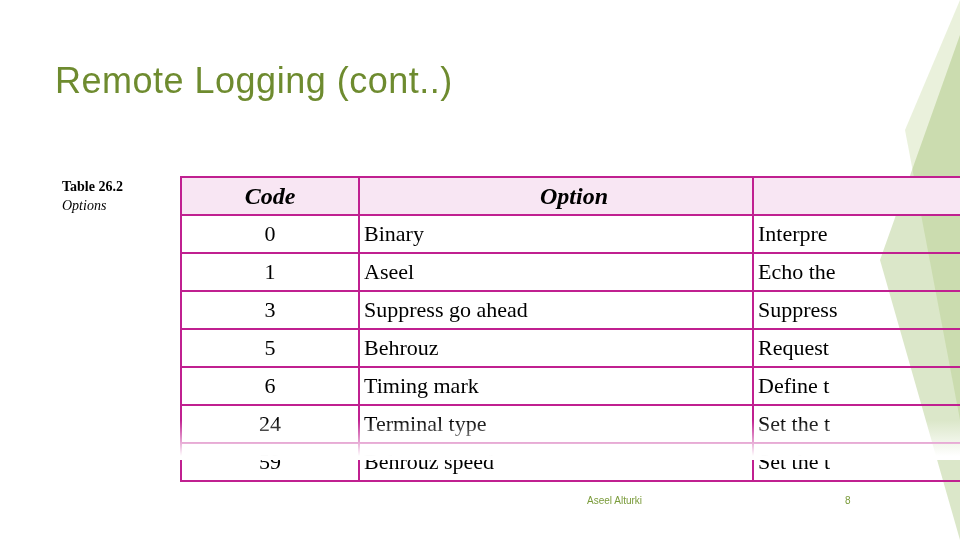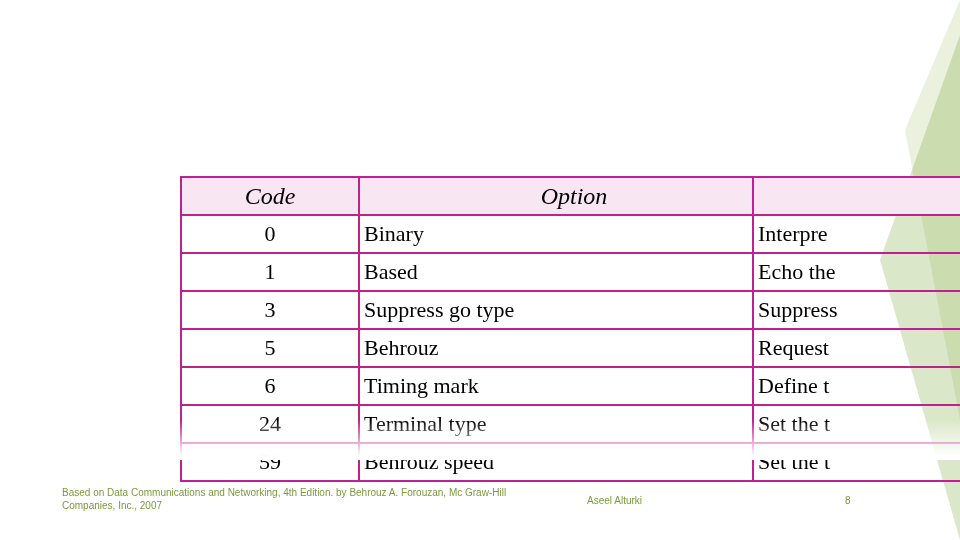--- a/index.html
+++ b/index.html
@@ -65,21 +65,21 @@
     font-size: 22px;
   }
   .opt-table th, .opt-table td {
     border: 2px solid #c02090;
     padding: 3px 8px;
     height: 30px;
   }
   .opt-table th {
     background: #f8e6f3;
     font-style: italic;
-    font-weight: 400;
+    font-weight: 700;
     font-size: 24px;
     text-align: center;
   }
   .opt-table th:nth-child(1) { width: 160px; }
   .opt-table th:nth-child(2) { width: 340px; padding-left: 44px; }
   .opt-table td:nth-child(1) {
     text-align: center;
   }
   .opt-table td:nth-child(2),
   .opt-table td:nth-child(3) {
@@ -126,45 +126,50 @@
 </head>
 <body>
 
 <div class="slide">
 
   <svg class="side-shape" viewBox="0 0 100 540" preserveAspectRatio="none">
     <polygon points="100,0 100,420 45,130 100,0" fill="rgba(140,180,60,0.18)"></polygon>
     <polygon points="100,0 100,540 20,260 100,35" fill="rgba(110,160,40,0.25)"></polygon>
   </svg>
 
-
+  <div class="title">Remote Logging (cont..)</div>
+
+  <div class="caption-block">
+    <div class="caption-bold">Table 26.2</div>
+    <div class="caption-italic">Options</div>
+  </div>
 
   <div class="table-wrapper">
     <table class="opt-table">
       <thead>
         <tr>
           <th>Code</th>
           <th>Option</th>
           <th></th>
         </tr>
       </thead>
       <tbody>
         <tr>
           <td>0</td>
           <td>Binary</td>
           <td>Interpre</td>
         </tr>
         <tr>
           <td>1</td>
-          <td>Based</td>
+          <td>Aseel</td>
           <td>Echo the</td>
         </tr>
         <tr>
           <td>3</td>
-          <td>Suppress go type</td>
+          <td>Suppress go ahead</td>
           <td>Suppress</td>
         </tr>
         <tr>
           <td>5</td>
           <td>Behrouz</td>
           <td>Request</td>
         </tr>
         <tr>
           <td>6</td>
           <td>Timing mark</td>
@@ -180,18 +185,17 @@
           <td>Behrouz speed</td>
           <td>Set the t</td>
         </tr>
       </tbody>
     </table>
   </div>
 
   <div class="fade-overlay"></div>
 
   <div class="footer">
-    <div class="left">Based on Data Communications and Networking, 4th Edition. by Behrouz A. Forouzan,    Mc Graw-Hill Companies, Inc., 2007</div>
     <div class="center">Aseel Alturki</div>
     <div class="right">8</div>
   </div>
 
 </div>
 
 </body></html>

